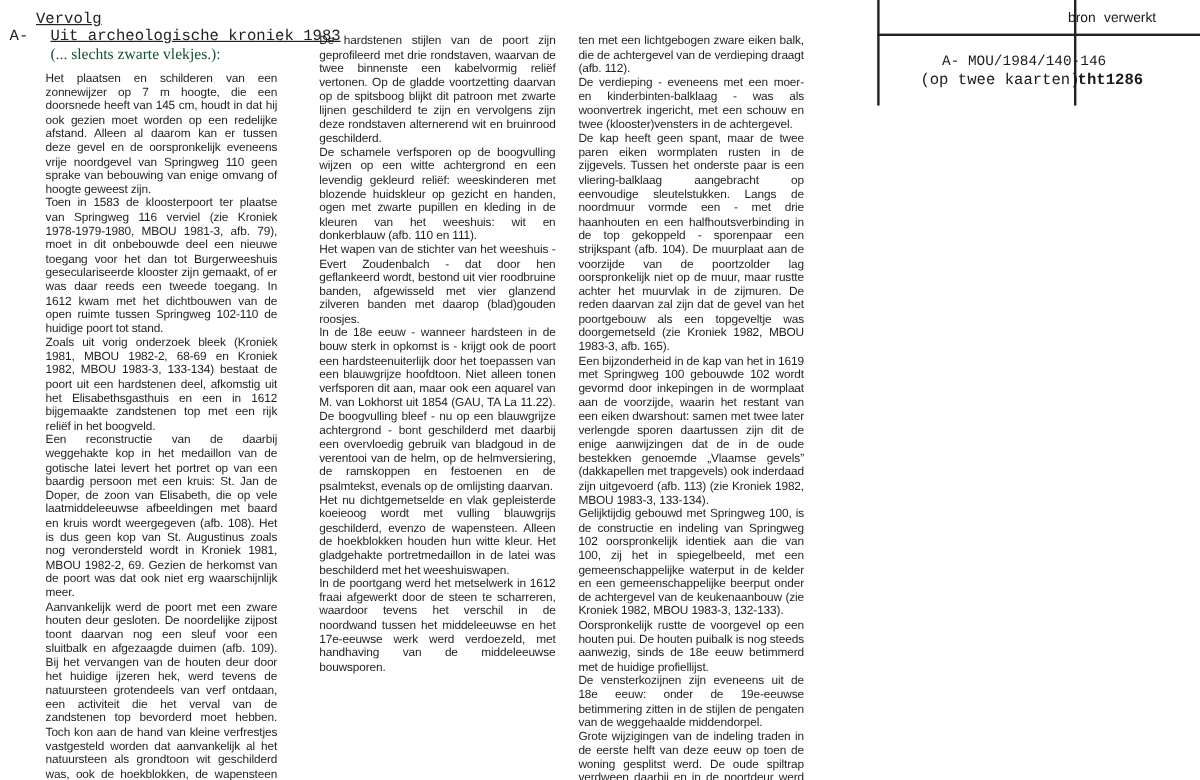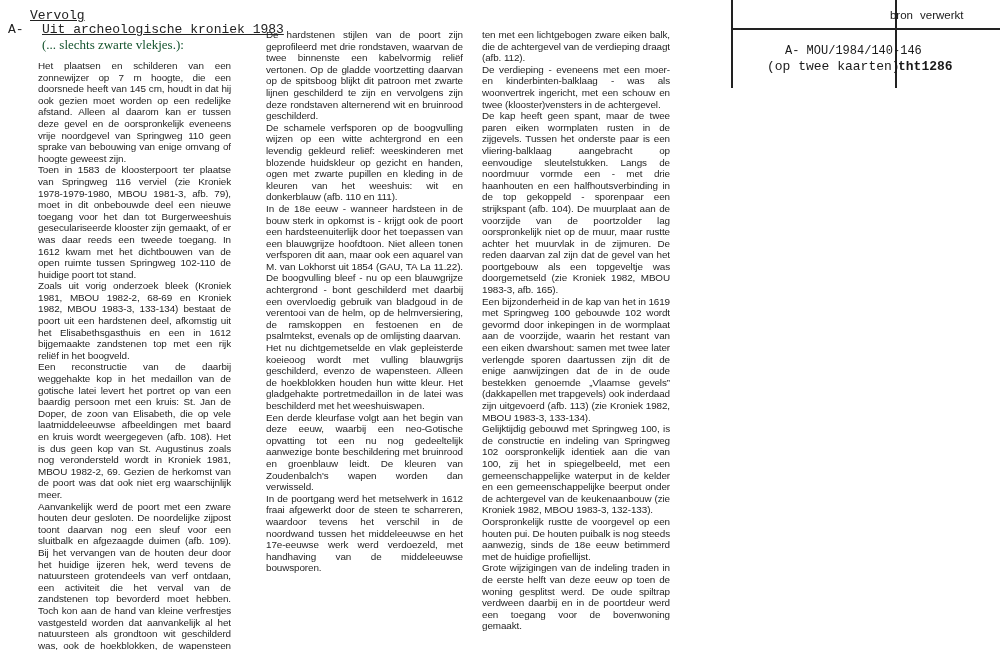--- a/index.html
+++ b/index.html
@@ -42,34 +42,35 @@
   <p>Het plaatsen en schilderen van een zonnewijzer op 7 m hoogte, die een doorsnede heeft van 145 cm, houdt in dat hij ook gezien moet worden op een redelijke afstand. Alleen al daarom kan er tussen deze gevel en de oorspronkelijk eveneens vrije noordgevel van Springweg 110 geen sprake van bebouwing van enige omvang of hoogte geweest zijn.</p>
   <p>Toen in 1583 de kloosterpoort ter plaatse van Springweg 116 verviel (zie Kroniek 1978-1979-1980, MBOU 1981-3, afb. 79), moet in dit onbebouwde deel een nieuwe toegang voor het dan tot Burgerweeshuis geseculariseerde klooster zijn gemaakt, of er was daar reeds een tweede toegang. In 1612 kwam met het dichtbouwen van de open ruimte tussen Springweg 102-110 de huidige poort tot stand.</p>
   <p>Zoals uit vorig onderzoek bleek (Kroniek 1981, MBOU 1982-2, 68-69 en Kroniek 1982, MBOU 1983-3, 133-134) bestaat de poort uit een hardstenen deel, afkomstig uit het Elisabethsgasthuis en een in 1612 bijgemaakte zandstenen top met een rijk reliëf in het boogveld.</p>
   <p>Een reconstructie van de daarbij weggehakte kop in het medaillon van de gotische latei levert het portret op van een baardig persoon met een kruis: St. Jan de Doper, de zoon van Elisabeth, die op vele laatmiddeleeuwse afbeeldingen met baard en kruis wordt weergegeven (afb. 108). Het is dus geen kop van St. Augustinus zoals nog verondersteld wordt in Kroniek 1981, MBOU 1982-2, 69. Gezien de herkomst van de poort was dat ook niet erg waarschijnlijk meer.</p>
   <p>Aanvankelijk werd de poort met een zware houten deur gesloten. De noordelijke zijpost toont daarvan nog een sleuf voor een sluitbalk en afgezaagde duimen (afb. 109). Bij het vervangen van de houten deur door het huidige ijzeren hek, werd tevens de natuursteen grotendeels van verf ontdaan, een activiteit die het verval van de zandstenen top bevorderd moet hebben. Toch kon aan de hand van kleine verfrestjes vastgesteld worden dat aanvankelijk al het natuursteen als grondtoon wit geschilderd was, ook de hoekblokken, de wapensteen (met het stadswapen) en het koeieoog. Het wapen is langs een diagonaal geplooid, maar die diagonaal is verkeerd ten opzichte van het Utrechtse wapen. De oudste beschildering is echter correct, met op de rode en witte helft dunne zwarte ranken. Het koeieoog blijkt oorspronkelijk als venstertje met een glas-in-lood vulling gediend te hebben.</p>
 </div>
 
 <div id="col2" class="col sans">
   <p>De hardstenen stijlen van de poort zijn geprofileerd met drie rondstaven, waarvan de twee binnenste een kabelvormig reliëf vertonen. Op de gladde voortzetting daarvan op de spitsboog blijkt dit patroon met zwarte lijnen geschilderd te zijn en vervolgens zijn deze rondstaven alternerend wit en bruinrood geschilderd.</p>
   <p>De schamele verfsporen op de boogvulling wijzen op een witte achtergrond en een levendig gekleurd reliëf: weeskinderen met blozende huidskleur op gezicht en handen, ogen met zwarte pupillen en kleding in de kleuren van het weeshuis: wit en donkerblauw (afb. 110 en 111).</p>
+  <p>Het wapen van de stichter van het weeshuis - Evert Zoudenbalch - dat door hen geflankeerd wordt, bestond uit vier roodbruine banden, afgewisseld met vier glanzend zilveren banden met daarop (blad)gouden roosjes.</p>
   <p>In de 18e eeuw - wanneer hardsteen in de bouw sterk in opkomst is - krijgt ook de poort een hardsteenuiterlijk door het toepassen van een blauwgrijze hoofdtoon. Niet alleen tonen verfsporen dit aan, maar ook een aquarel van M. van Lokhorst uit 1854 (GAU, TA La 11.22). De boogvulling bleef - nu op een blauwgrijze achtergrond - bont geschilderd met daarbij een overvloedig gebruik van bladgoud in de verentooi van de helm, op de helmversiering, de ramskoppen en festoenen en de psalmtekst, evenals op de omlijsting daarvan.</p>
   <p>Het nu dichtgemetselde en vlak gepleisterde koeieoog wordt met vulling blauwgrijs geschilderd, evenzo de wapensteen. Alleen de hoekblokken houden hun witte kleur. Het gladgehakte portretmedaillon in de latei was beschilderd met het weeshuiswapen.</p>
-  <p>Een derde kleurfase volgt aan het begin van deze eeuw, waarbij een neo-Gotische opvatting tot een nu nog gedeeltelijk aanwezige bonte beschildering met bruinrood en groenblauw leidt. De kleuren van Zoudenbalch's wapen worden dan verwisseld.</p>
   <p>In de poortgang werd het metselwerk in 1612 fraai afgewerkt door de steen te scharreren, waardoor tevens het verschil in de noordwand tussen het middeleeuwse en het 17e-eeuwse werk werd verdoezeld, met handhaving van de middeleeuwse bouwsporen.</p>
 
 </div>
 
 <div id="col3" class="col sans">
   <p>ten met een lichtgebogen zware eiken balk, die de achtergevel van de verdieping draagt (afb. 112).</p>
   <p>De verdieping - eveneens met een moer- en kinderbinten-balklaag - was als woonvertrek ingericht, met een schouw en twee (klooster)vensters in de achtergevel.</p>
   <p>De kap heeft geen spant, maar de twee paren eiken wormplaten rusten in de zijgevels. Tussen het onderste paar is een vliering-balklaag aangebracht op eenvoudige sleutelstukken. Langs de noordmuur vormde een - met drie haanhouten en een halfhoutsverbinding in de top gekoppeld - sporenpaar een strijkspant (afb. 104). De muurplaat aan de voorzijde van de poortzolder lag oorspronkelijk niet op de muur, maar rustte achter het muurvlak in de zijmuren. De reden daarvan zal zijn dat de gevel van het poortgebouw als een topgeveltje was doorgemetseld (zie Kroniek 1982, MBOU 1983-3, afb. 165).</p>
   <p>Een bijzonderheid in de kap van het in 1619 met Springweg 100 gebouwde 102 wordt gevormd door inkepingen in de wormplaat aan de voorzijde, waarin het restant van een eiken dwarshout: samen met twee later verlengde sporen daartussen zijn dit de enige aanwijzingen dat de in de oude bestekken genoemde „Vlaamse gevels” (dakkapellen met trapgevels) ook inderdaad zijn uitgevoerd (afb. 113) (zie Kroniek 1982, MBOU 1983-3, 133-134).</p>
   <p>Gelijktijdig gebouwd met Springweg 100, is de constructie en indeling van Springweg 102 oorspronkelijk identiek aan die van 100, zij het in spiegelbeeld, met een gemeenschappelijke waterput in de kelder en een gemeenschappelijke beerput onder de achtergevel van de keukenaanbouw (zie Kroniek 1982, MBOU 1983-3, 132-133).</p>
   <p>Oorspronkelijk rustte de voorgevel op een houten pui. De houten puibalk is nog steeds aanwezig, sinds de 18e eeuw betimmerd met de huidige profiellijst.</p>
+  <p>De vensterkozijnen zijn eveneens uit de 18e eeuw: onder de 19e-eeuwse betimmering zitten in de stijlen de pengaten van de weggehaalde middendorpel.</p>
   <p>Grote wijzigingen van de indeling traden in de eerste helft van deze eeuw op toen de woning gesplitst werd. De oude spiltrap verdween daarbij en in de poortdeur werd een toegang voor de bovenwoning gemaakt.</p>
 
 </div>
 
 <div id="bron-table">
   <div class="vline" style="left:0; top:0; height:88px;"></div>
   <div class="vline" style="left:164px; top:0; height:88px;"></div>
   <div class="hline" style="left:0; top:28px; width:269px;"></div>
   <span id="th-bron" class="sans">bron</span>
   <span id="th-verwerkt" class="sans">verwerkt</span>

